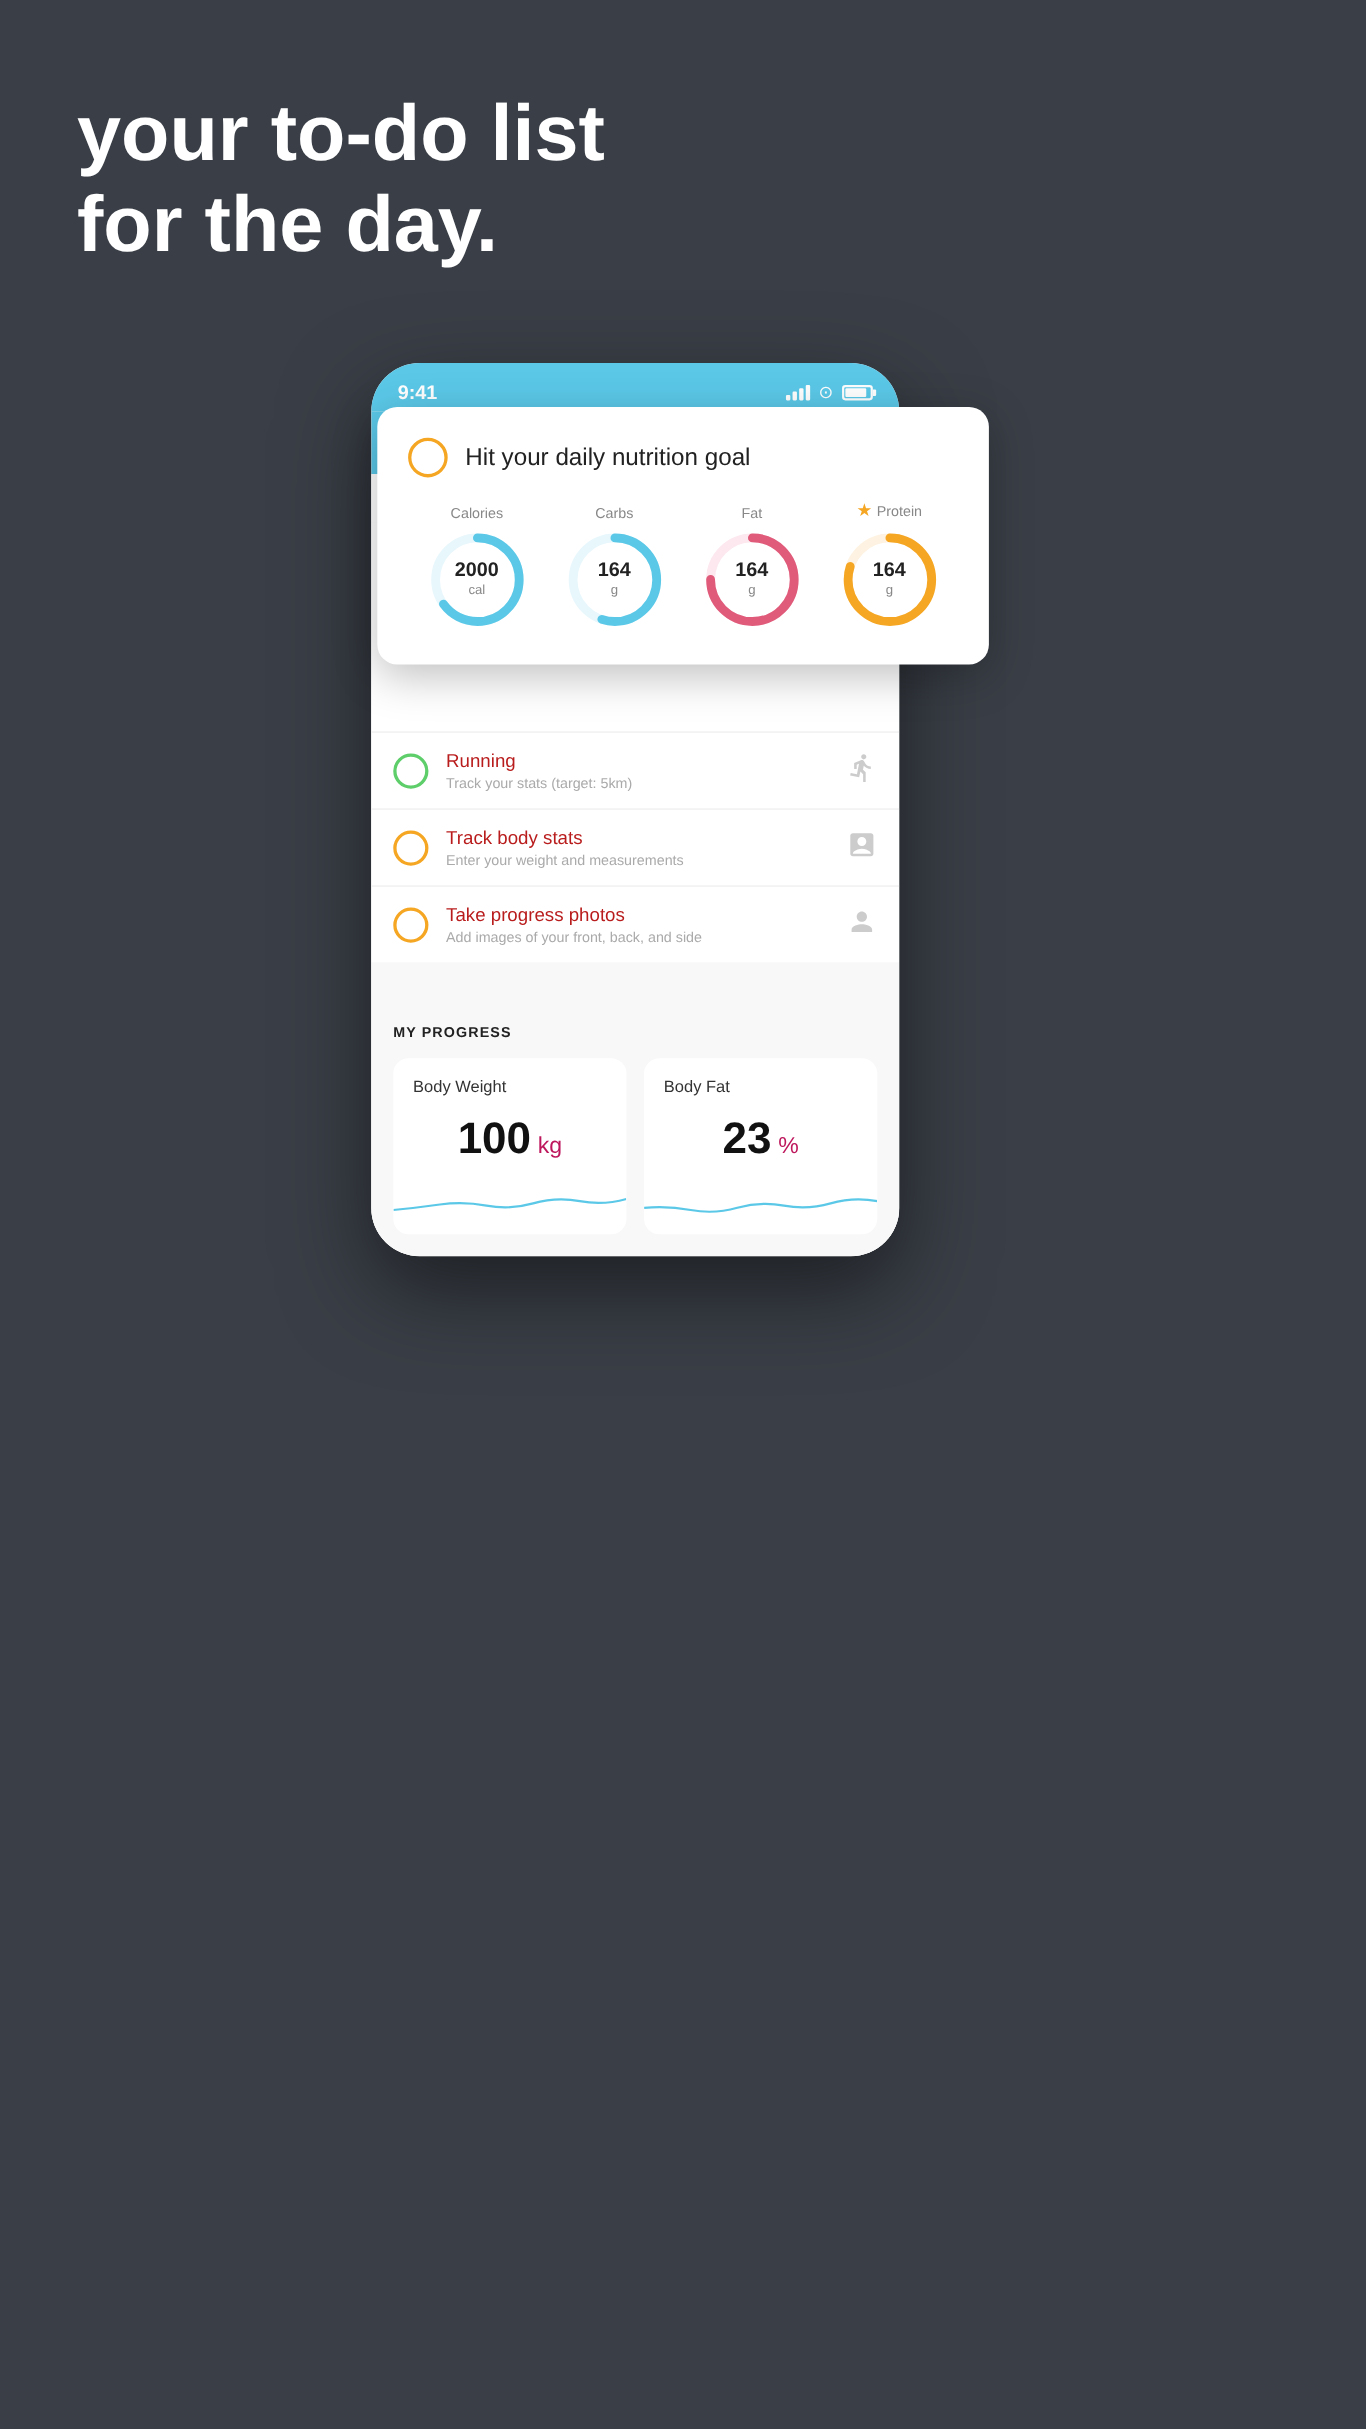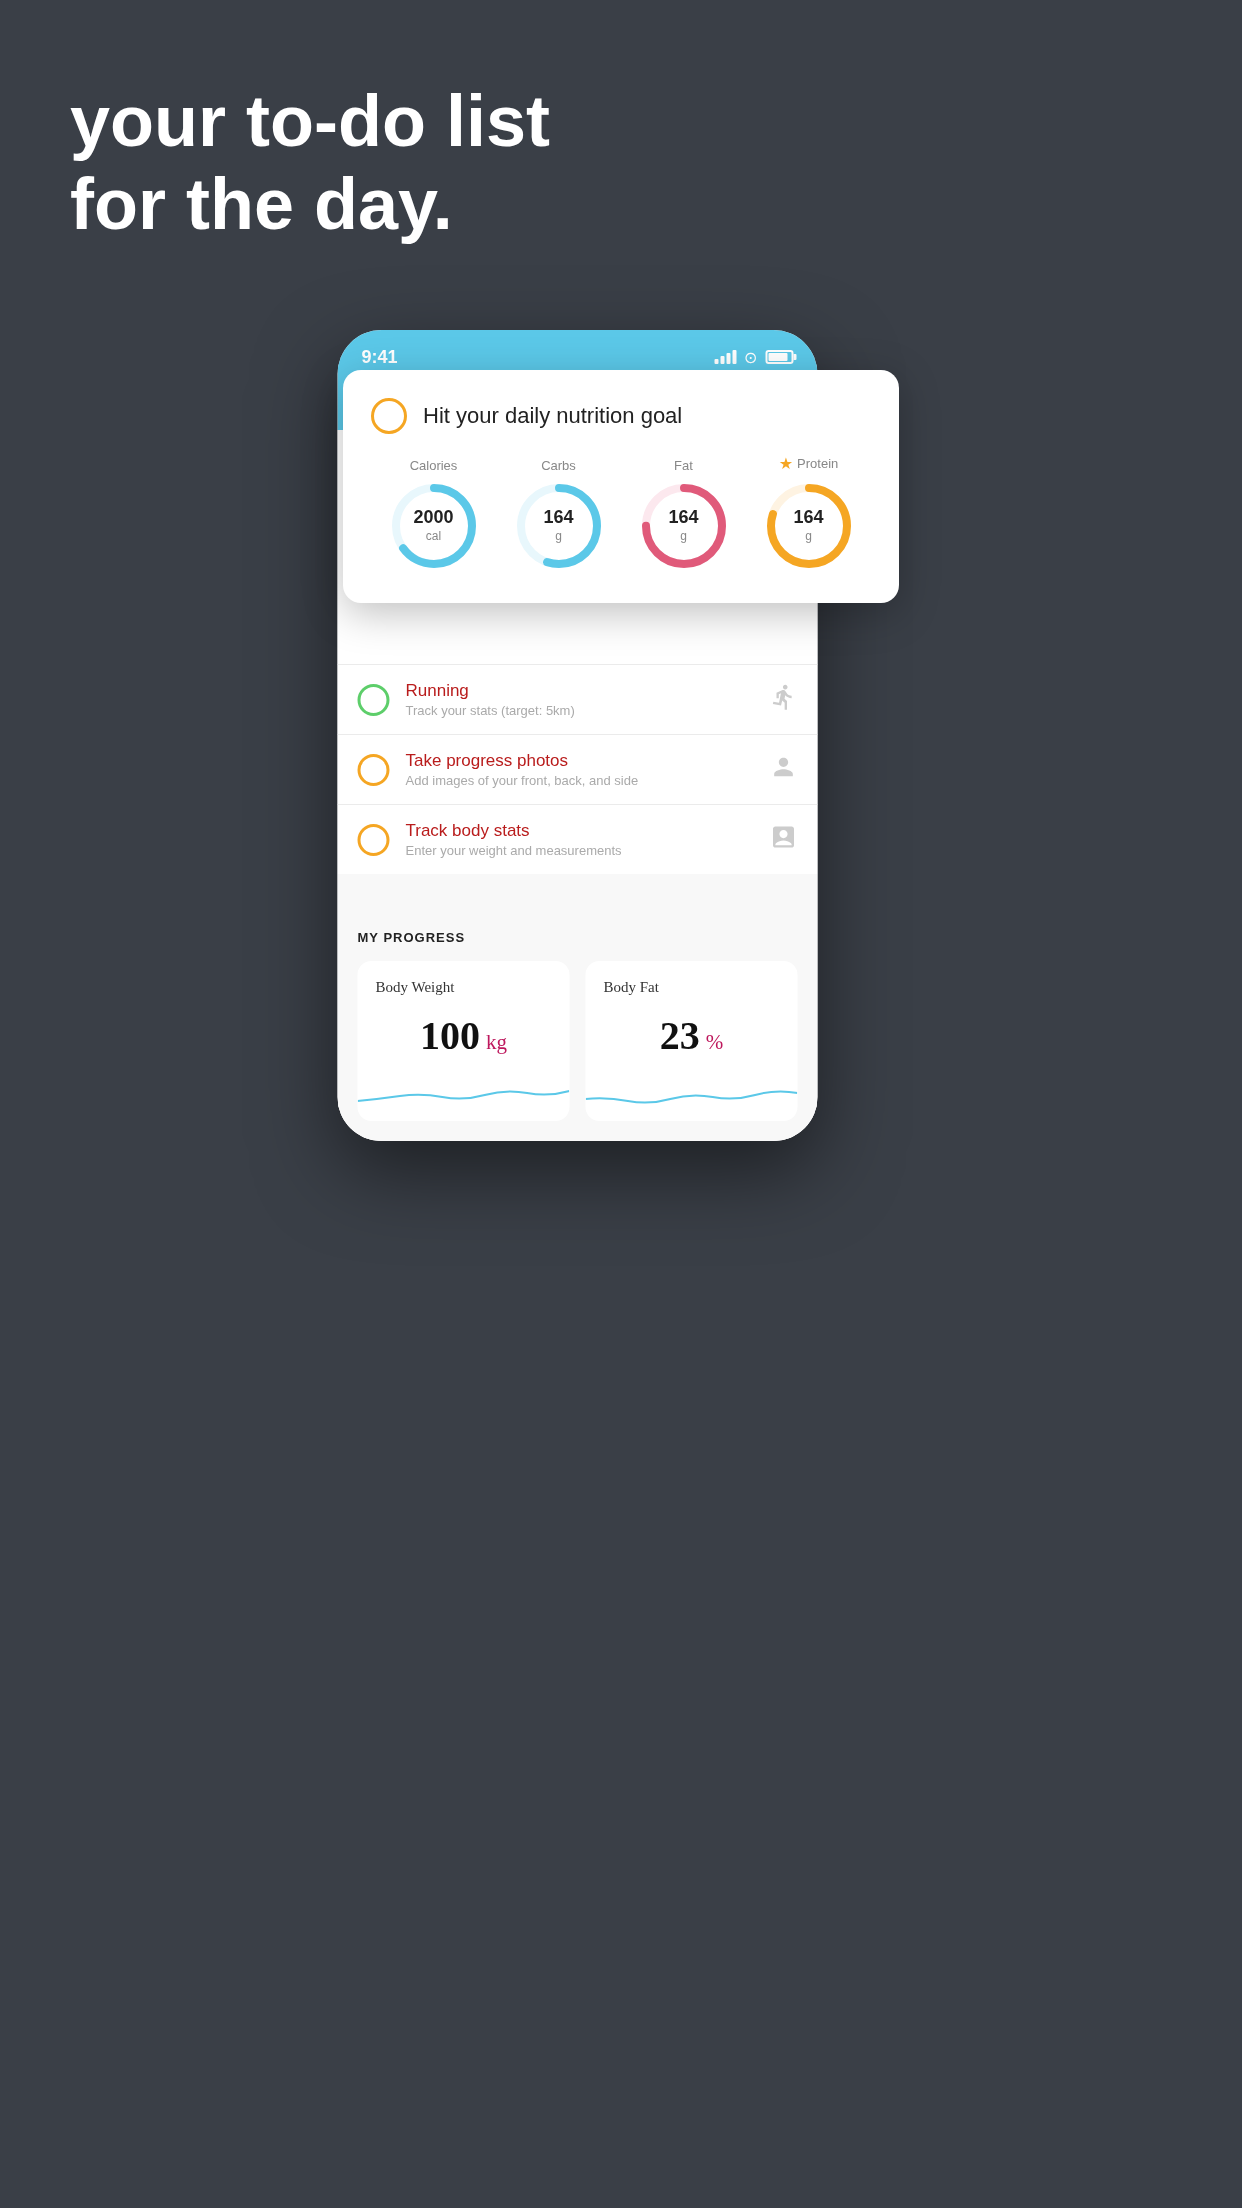--- a/index.html
+++ b/index.html
@@ -304,21 +304,20 @@
       display: flex;
       gap: 16px;
     }
     .progress-card {
       flex: 1;
       background: #fff;
       border-radius: 14px;
       padding: 18px 18px 0;
       overflow: hidden;
       min-height: 160px;
-      font-family: Liberation Serif, serif;
     }
     .progress-card-title {
       font-size: 15px;
       font-weight: 500;
       color: #333;
       margin-bottom: 16px;
     }
     .progress-value-row {
       display: flex;
       align-items: baseline;
@@ -408,39 +407,39 @@
           <div class="todo-icon">
             <svg width="28" height="28" viewBox="0 0 24 24" fill="#ccc">
               <path d="M13.49 5.48c1.1 0 2-.9 2-2s-.9-2-2-2-2 .9-2 2 .9 2 2 2zm-3.6 13.9l1-4.4 2.1 2v6h2v-7.5l-2.1-2 .6-3c1.3 1.5 3.3 2.5 5.5 2.5v-2c-1.9 0-3.5-1-4.3-2.4l-1-1.6c-.4-.6-1-1-1.7-1-.3 0-.5.1-.8.1l-5.2 2.2v4.7h2v-3.4l1.8-.7-1.6 8.1-4.9-1-.4 2 7 1.4z"></path>
             </svg>
           </div>
         </div>
 
         <div class="todo-item">
           <div class="todo-circle yellow"></div>
           <div class="todo-text-block">
+            <div class="todo-title">Track body stats</div>
+            <div class="todo-sub">Enter your weight and measurements</div>
+          </div>
+          <div class="todo-icon">
+            <svg width="28" height="28" viewBox="0 0 24 24" fill="#ccc">
+              <path d="M19 3H5c-1.1 0-2 .9-2 2v14c0 1.1.9 2 2 2h14c1.1 0 2-.9 2-2V5c0-1.1-.9-2-2-2zm-7 3c1.93 0 3.5 1.57 3.5 3.5S13.93 13 12 13s-3.5-1.57-3.5-3.5S10.07 6 12 6zm7 13H5v-.23c0-.62.28-1.2.76-1.58C7.47 15.82 9.64 15 12 15s4.53.82 6.24 2.19c.48.38.76.97.76 1.58V19z"></path>
+            </svg>
+          </div>
+        </div>
+
+        <div class="todo-item">
+          <div class="todo-circle yellow"></div>
+          <div class="todo-text-block">
             <div class="todo-title">Take progress photos</div>
             <div class="todo-sub">Add images of your front, back, and side</div>
           </div>
           <div class="todo-icon">
             <svg width="28" height="28" viewBox="0 0 24 24" fill="#ccc">
               <path d="M12 12c2.21 0 4-1.79 4-4s-1.79-4-4-4-4 1.79-4 4 1.79 4 4 4zm0 2c-2.67 0-8 1.34-8 4v2h16v-2c0-2.66-5.33-4-8-4z"></path>
-            </svg>
-          </div>
-        </div>
-
-        <div class="todo-item">
-          <div class="todo-circle yellow"></div>
-          <div class="todo-text-block">
-            <div class="todo-title">Track body stats</div>
-            <div class="todo-sub">Enter your weight and measurements</div>
-          </div>
-          <div class="todo-icon">
-            <svg width="28" height="28" viewBox="0 0 24 24" fill="#ccc">
-              <path d="M19 3H5c-1.1 0-2 .9-2 2v14c0 1.1.9 2 2 2h14c1.1 0 2-.9 2-2V5c0-1.1-.9-2-2-2zm-7 3c1.93 0 3.5 1.57 3.5 3.5S13.93 13 12 13s-3.5-1.57-3.5-3.5S10.07 6 12 6zm7 13H5v-.23c0-.62.28-1.2.76-1.58C7.47 15.82 9.64 15 12 15s4.53.82 6.24 2.19c.48.38.76.97.76 1.58V19z"></path>
             </svg>
           </div>
         </div>
       </div>
 
       <div style="height: 32px; background: #f8f8f8;"></div>
 
       <div class="progress-section">
         <div class="progress-title">MY PROGRESS</div>
         <div class="progress-cards">

